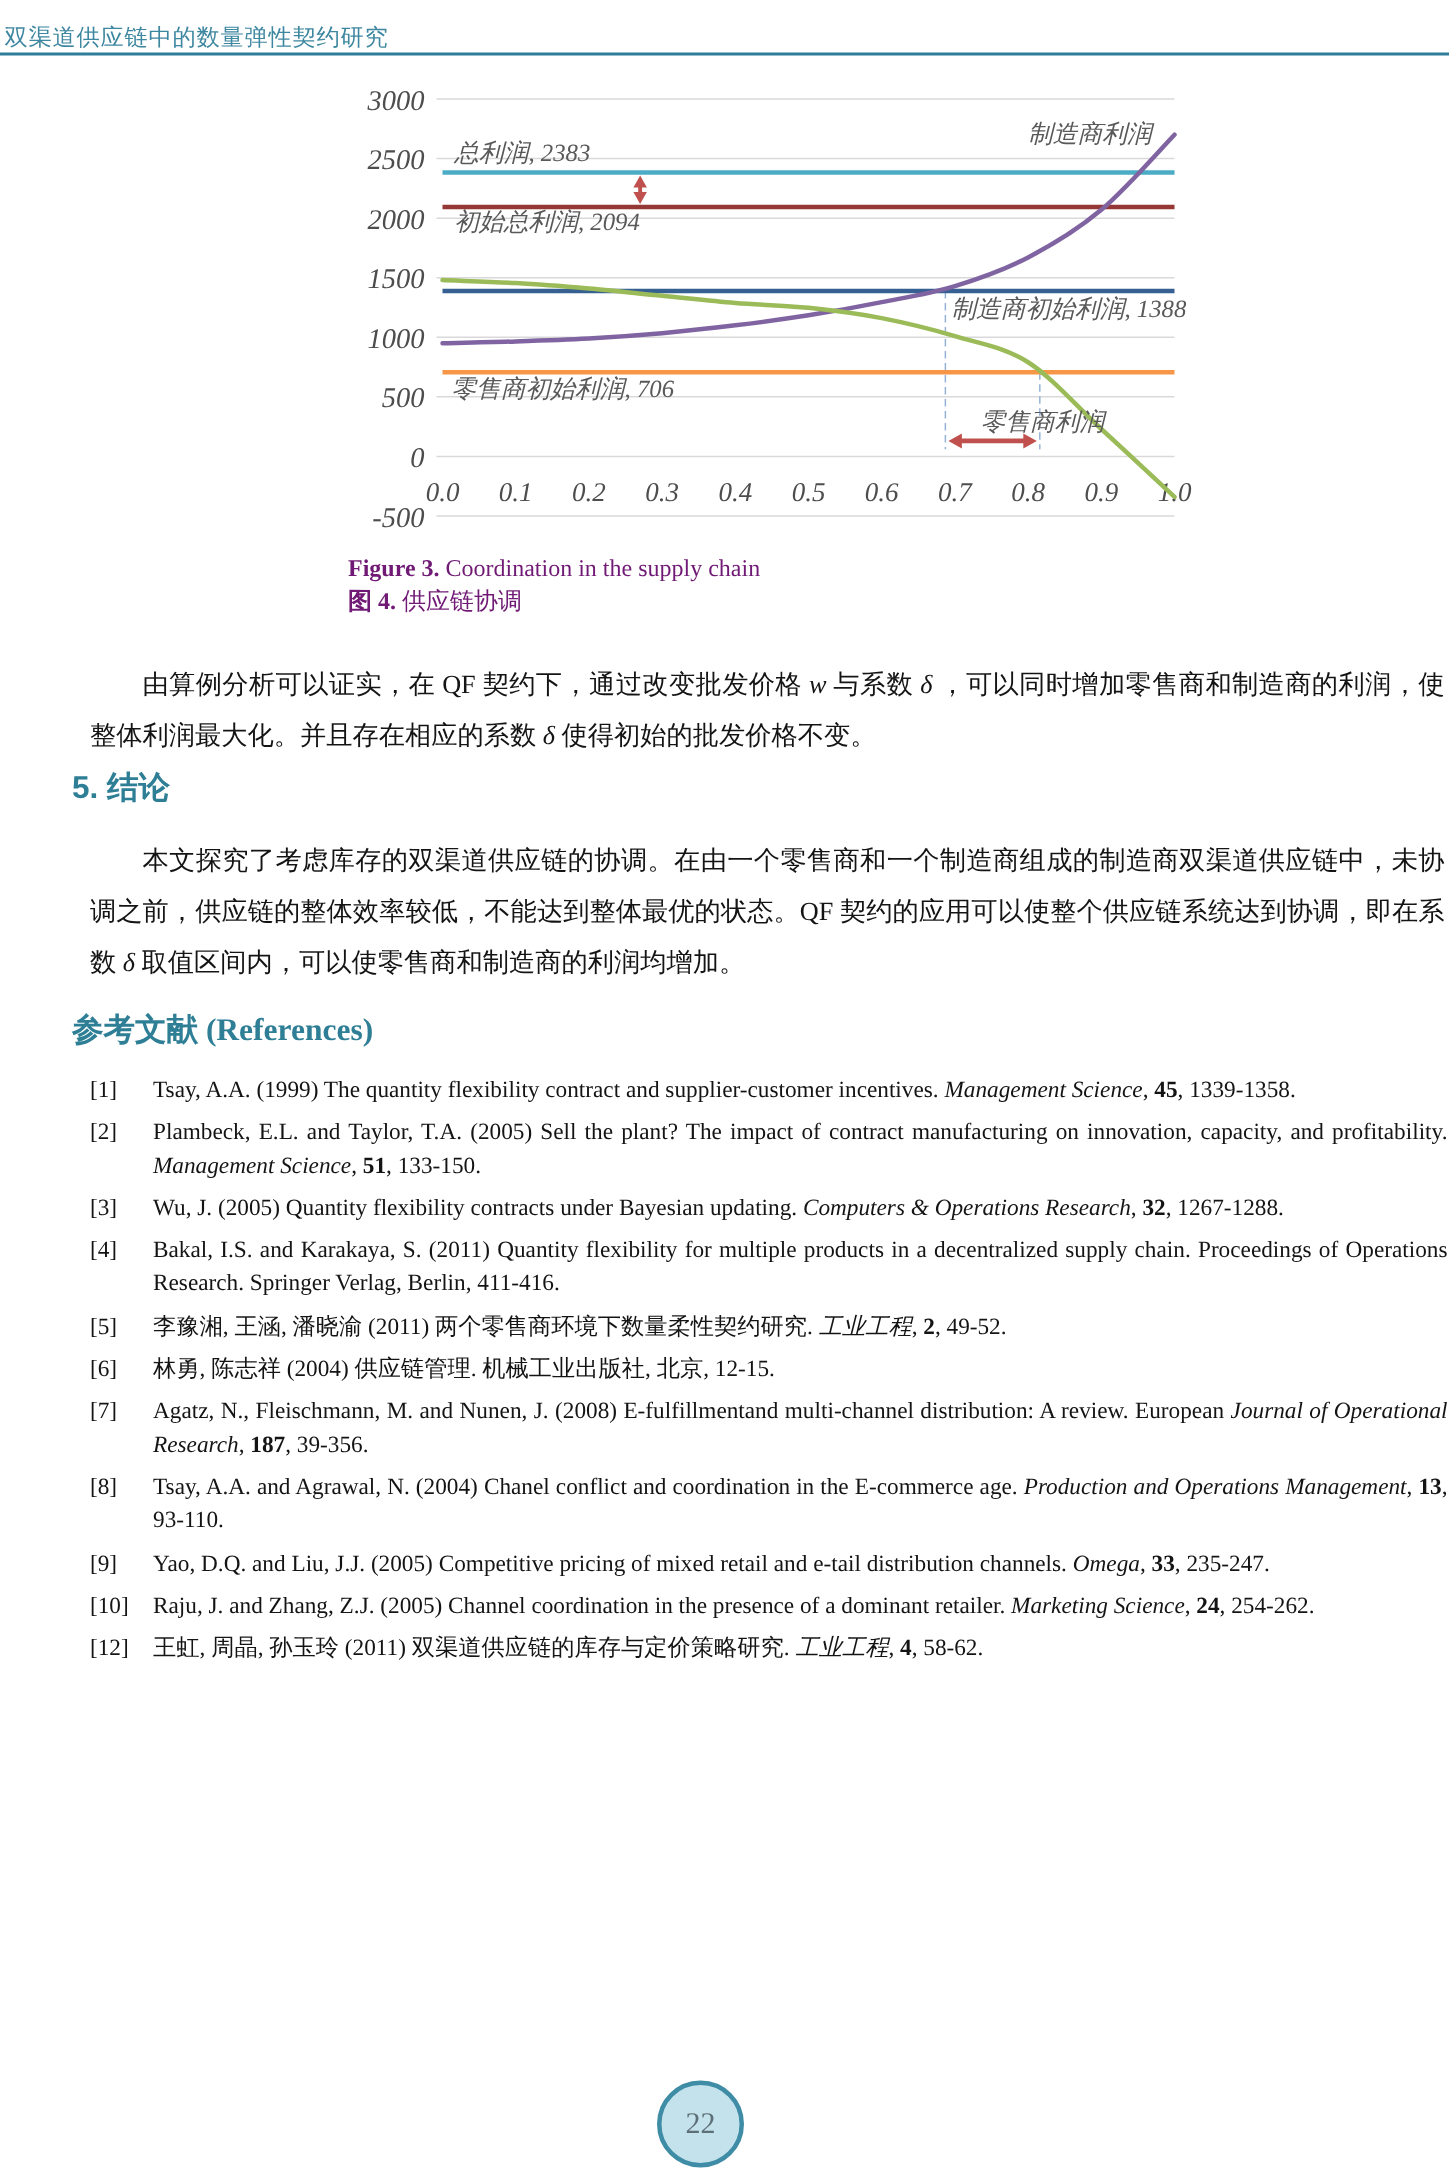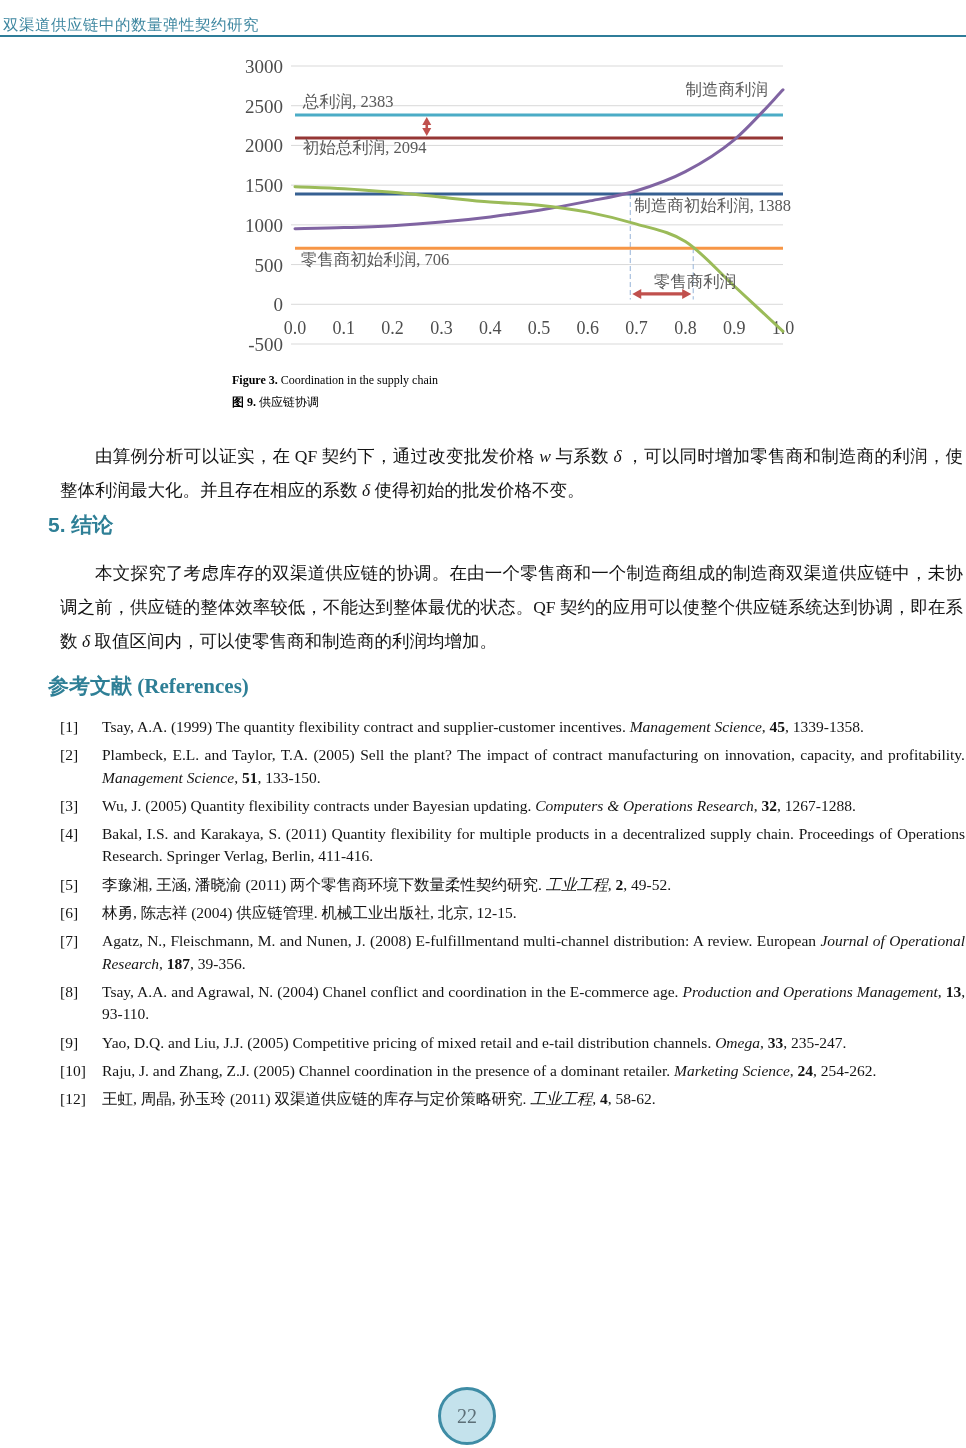--- a/index.html
+++ b/index.html
@@ -5,27 +5,27 @@
   html,body{margin:0;padding:0;}
   body{
     width:966px;height:1448px;position:relative;background:#ffffff;
     font-family:"Liberation Serif","DejaVu Serif",serif;color:#1a1a1a;overflow:hidden;
   }
   
   .header{position:absolute;top:0;left:0;width:966px;height:37px;box-sizing:border-box;
     border-bottom:2px solid #2F7D99;}
   .running-title{position:absolute;left:3px;top:3px;font-size:15.5px;color:#3E87A0;letter-spacing:.5px;margin-top:12px;}
   
-  .chart{position:absolute;left:225px;top:53px;width:740px;height:312px;}
+  .chart{position:absolute;left:225px;top:53px;width:740px;height:312px;font-style:italic;}
   .chart svg{display:block;}
   .ytick{font-family:"Liberation Serif","DejaVu Serif",serif;font-size:19px;fill:#4D4D4D;}
   .xtick{font-family:"Liberation Serif","DejaVu Serif",serif;font-size:18px;fill:#4D4D4D;}
   .clabel{font-family:"Liberation Serif","DejaVu Serif",serif;font-size:16.5px;fill:#595959;}
   
-  .caption{position:absolute;left:232px;top:369px;font-size:12px;line-height:22px;color:#000000;}
+  .caption{position:absolute;left:232px;top:369px;font-size:16px;line-height:22px;color:#701a75;}
   .caption b{font-weight:bold;}
   
   .para{position:absolute;left:60px;width:903px;margin:0;font-size:17.5px;line-height:34px;
     text-align:justify;text-indent:35px;color:#141414;}
   #para1{top:439px;}
   #para2{top:556px;}
   .para i{font-family:"Liberation Serif","DejaVu Serif",serif;}
   .h-sec{position:absolute;left:48px;margin:0;font-size:21px;font-weight:bold;color:#2E7F96;
     font-family:"Liberation Sans","DejaVu Sans",sans-serif;}
   #h-conclusion{top:511px;}
@@ -97,21 +97,21 @@
       <text x="77.80799999999999" y="100.37142857142857" class="clabel">初始总利润, 2094</text>
       <text x="460.40000000000003" y="41.59428571428572" class="clabel">制造商利润</text>
       <text x="409.15999999999997" y="158.3542857142857" class="clabel">制造商初始利润, 1388</text>
       <text x="75.856" y="211.57142857142856" class="clabel">零售商初始利润, 706</text>
       <text x="428.68" y="233.81142857142856" class="clabel">零售商利润</text>
     </svg>
 </div>
 
 <div class="caption">
   <div><b>Figure 3.</b><span> Coordination in the supply chain</span></div>
-  <div><b>图 9.</b><span> 供应链协调</span></div>
+  <div><b>图 4.</b><span> 供应链协调</span></div>
 </div>
 
 <p class="para" id="para1"><span>由算例分析可以证实，在 QF 契约下，通过改变批发价格 </span><i>w</i><span> 与系数 </span><i>δ</i><span> ，可以同时增加零售商和制造商的利润，使整体利润最大化。并且存在相应的系数 </span><i>δ</i><span> 使得初始的批发价格不变。</span></p>
 
 <h2 class="h-sec" id="h-conclusion">5. 结论</h2>
 
 <p class="para" id="para2"><span>本文探究了考虑库存的双渠道供应链的协调。在由一个零售商和一个制造商组成的制造商双渠道供应链中，未协调之前，供应链的整体效率较低，不能达到整体最优的状态。QF 契约的应用可以使整个供应链系统达到协调，即在系数 </span><i>δ</i><span> 取值区间内，可以使零售商和制造商的利润均增加。</span></p>
 
 <h2 class="h-sec" id="h-references"><span>参考文献</span><span class="ref-en-part"> (References)</span></h2>
 

